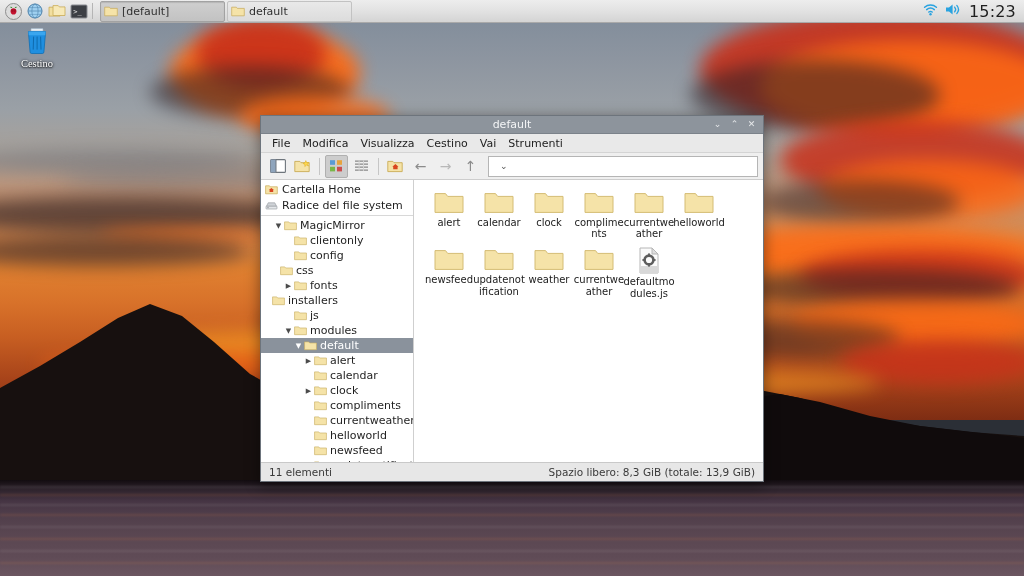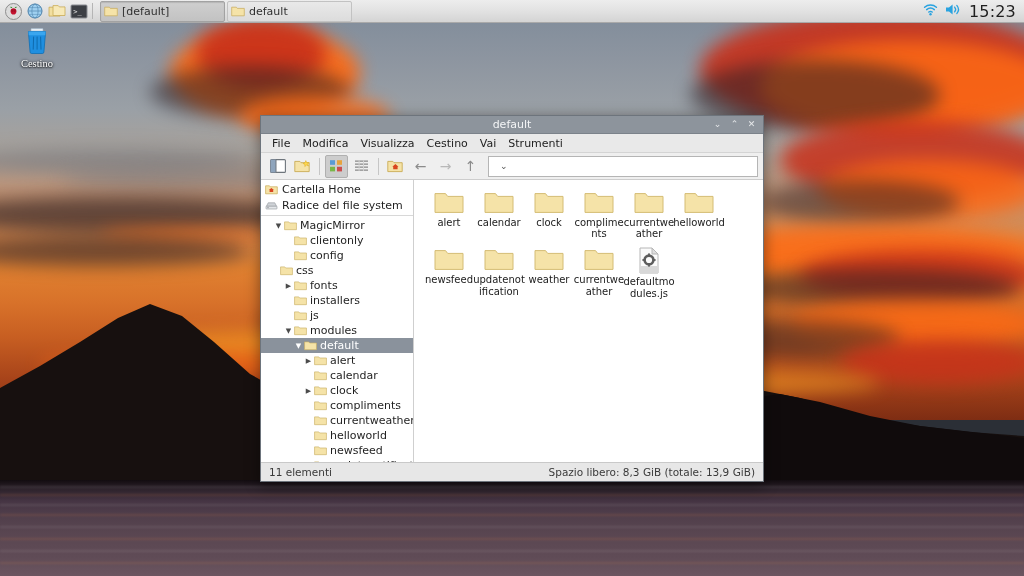--- a/index.html
+++ b/index.html
@@ -512,21 +512,21 @@
             </div>
             <div class="tree-row" style="padding-left: 22px;">
               <span class="tw">▶</span>
               <span style="display: flex; align-items: center; margin-right: 3px;">
                 <svg width="13" height="11" viewBox="0 0 14 11">
                   <path d="M.6 1.6h4.5l1 1.2h7.3v7.2H.6z" fill="#f5e3a8" stroke="#cbb063" stroke-width=".7"></path>
                 </svg>
               </span>
               <span>fonts</span>
             </div>
-            <div class="tree-row" style="padding-left: 22px;">
+            <div class="tree-row" style="">
               <span class="tw"></span>
               <span style="display: flex; align-items: center; margin-right: 3px;">
                 <svg width="13" height="11" viewBox="0 0 14 11">
                   <path d="M.6 1.6h4.5l1 1.2h7.3v7.2H.6z" fill="#f5e3a8" stroke="#cbb063" stroke-width=".7"></path>
                 </svg>
               </span>
               <span>installers</span>
             </div>
             <div class="tree-row" style="padding-left: 22px;">
               <span class="tw"></span>

